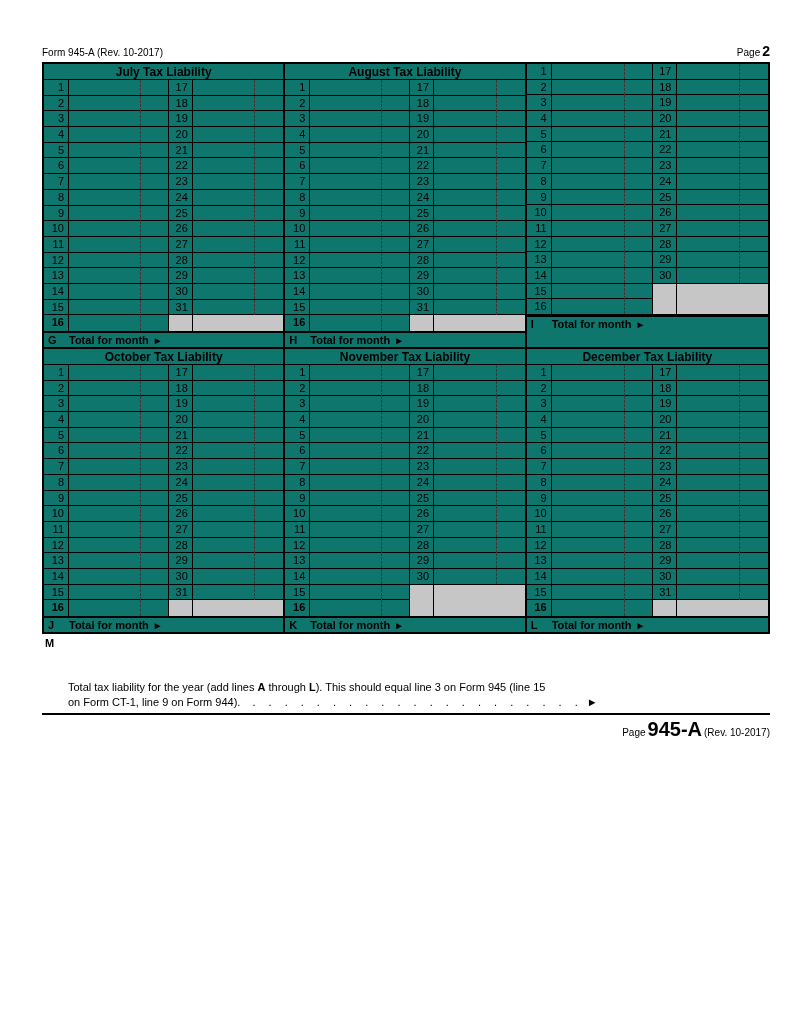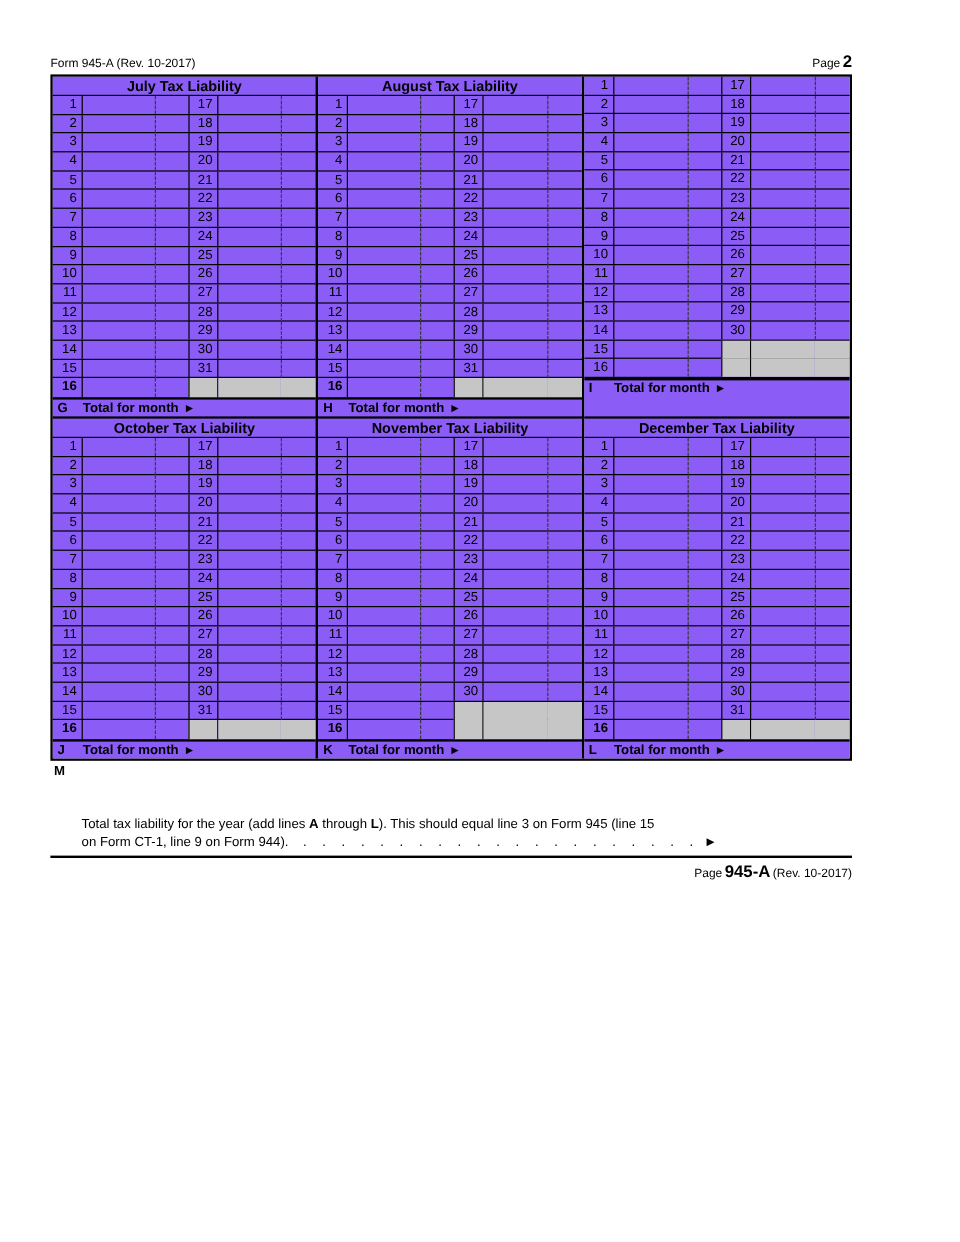--- a/index.html
+++ b/index.html
@@ -2,29 +2,29 @@
 <html style="--shaded: #c6c6c6; --line: #000000;"><head>
 <meta charset="utf-8">
 <style>
   :root { --line:#000000; --shaded:#c6c6c6; }
   * { margin:0; padding:0; box-sizing:border-box; }
   body {
     width:800px; height:1035px; background:#ffffff; color:#000;
     font-family:"Liberation Sans","DejaVu Sans",sans-serif;
     position:relative; overflow:hidden;
   }
-  .sheet { position:absolute; left:42px; top:43px; width:668px; }
+  .sheet { position:absolute; left:42px; top:43px; width:728px; }
 
   .top-header { display:flex; justify-content:space-between; align-items:baseline; margin-bottom:3px; }
   .form-ref { font-size:10px; }
   .page-ref { font-size:10px;text-align:right; }
   .page-num { font-size:14px; font-weight:bold; margin-left:2px; }
 
   .months-grid { display:grid; grid-template-columns:1fr 1fr 1fr; border:2px solid var(--line); }
-  .panel { background:#8b5cf6; }
+  .panel { background:#0f766e; }
   .panel:not(:nth-child(3n)) { border-right:2px solid var(--line); }
   .panel:nth-child(-n+3) { border-bottom:2px solid var(--line); }
 
   .panel-title { height:16px; line-height:16px; text-align:center; font-weight:bold; font-size:12px; border-bottom:1px solid var(--line); }
 
   .day-row { display:grid; grid-template-columns:25px 1.15fr 28px 25px 1fr 29px; height:15.7px; border-bottom:1px solid var(--line); }
   .day-row:nth-child(17) { border-bottom:none;font-weight:bold; }
   .cell { display:block; height:100%; }
   .daynum { font-size:11px; line-height:15px; text-align:right; padding-right:4px; border-right:1px solid var(--line); }
   .daynum.right-col { border-left:1px solid var(--line); }
@@ -41,21 +41,21 @@
   .m-letter { width:23px; font-weight:bold; }
   .m-body { flex:1;margin-top:44px; }
   .b { font-weight:bold; }
   .m-line2 { display:flex; align-items:flex-start; }
   .leaders { margin-left:12px; word-spacing:10px; white-space:nowrap; overflow:hidden; }
   .m-arrow { margin-left:9px; font-size:11px; }
   .m-entry { flex:1; height:14px; }
 
   .bottom-rule { border-top:2px solid var(--line); }
   .footer { text-align:right; font-size:10px; padding-top:3px; }
-  .footer-num { font-size:14px; font-weight:bold; margin:0 2px; }
+  .footer-num { font-size:20px; font-weight:bold; margin:0 2px; }
 </style>
 </head>
 <body>
 
 <div class="sheet">
 
   <div class="top-header">
     <span class="form-ref">Form 945-A (Rev. 10-2017)</span>
     <span class="page-ref"><span>Page</span><span class="page-num">2</span></span>
   </div>

